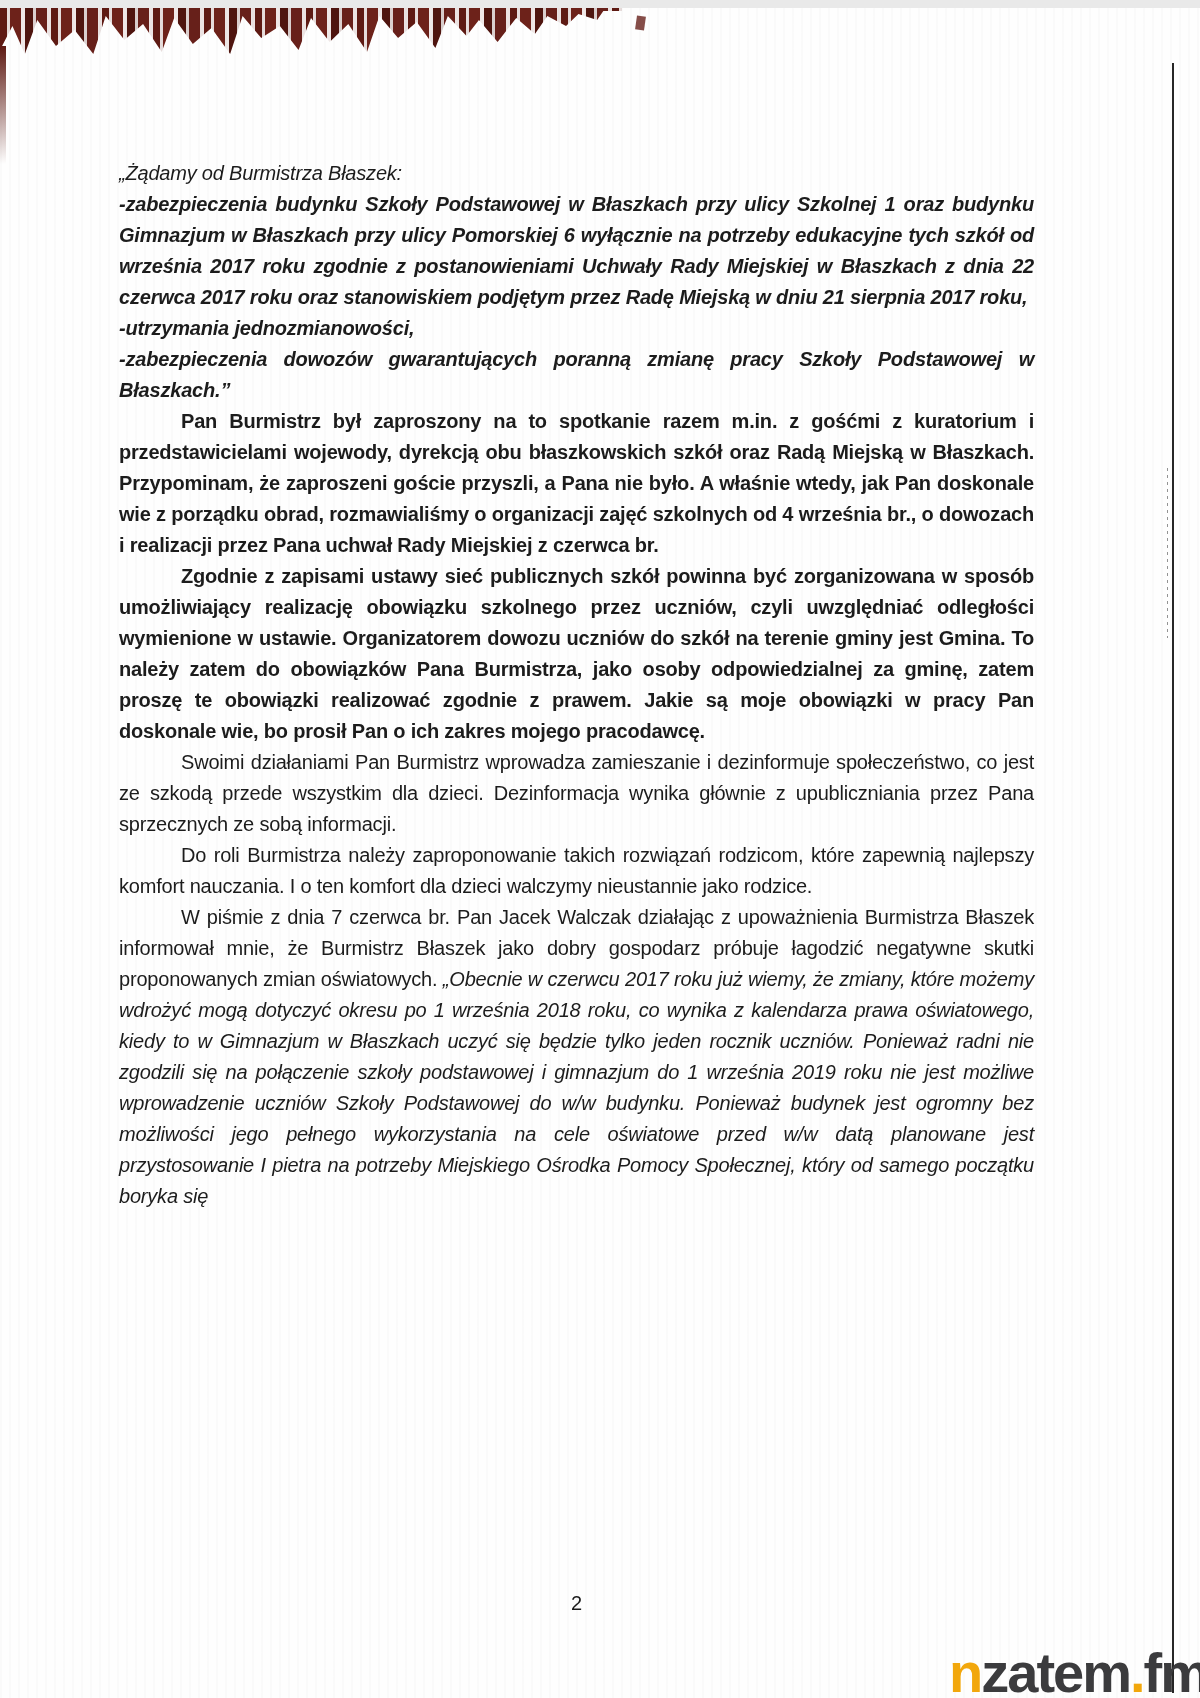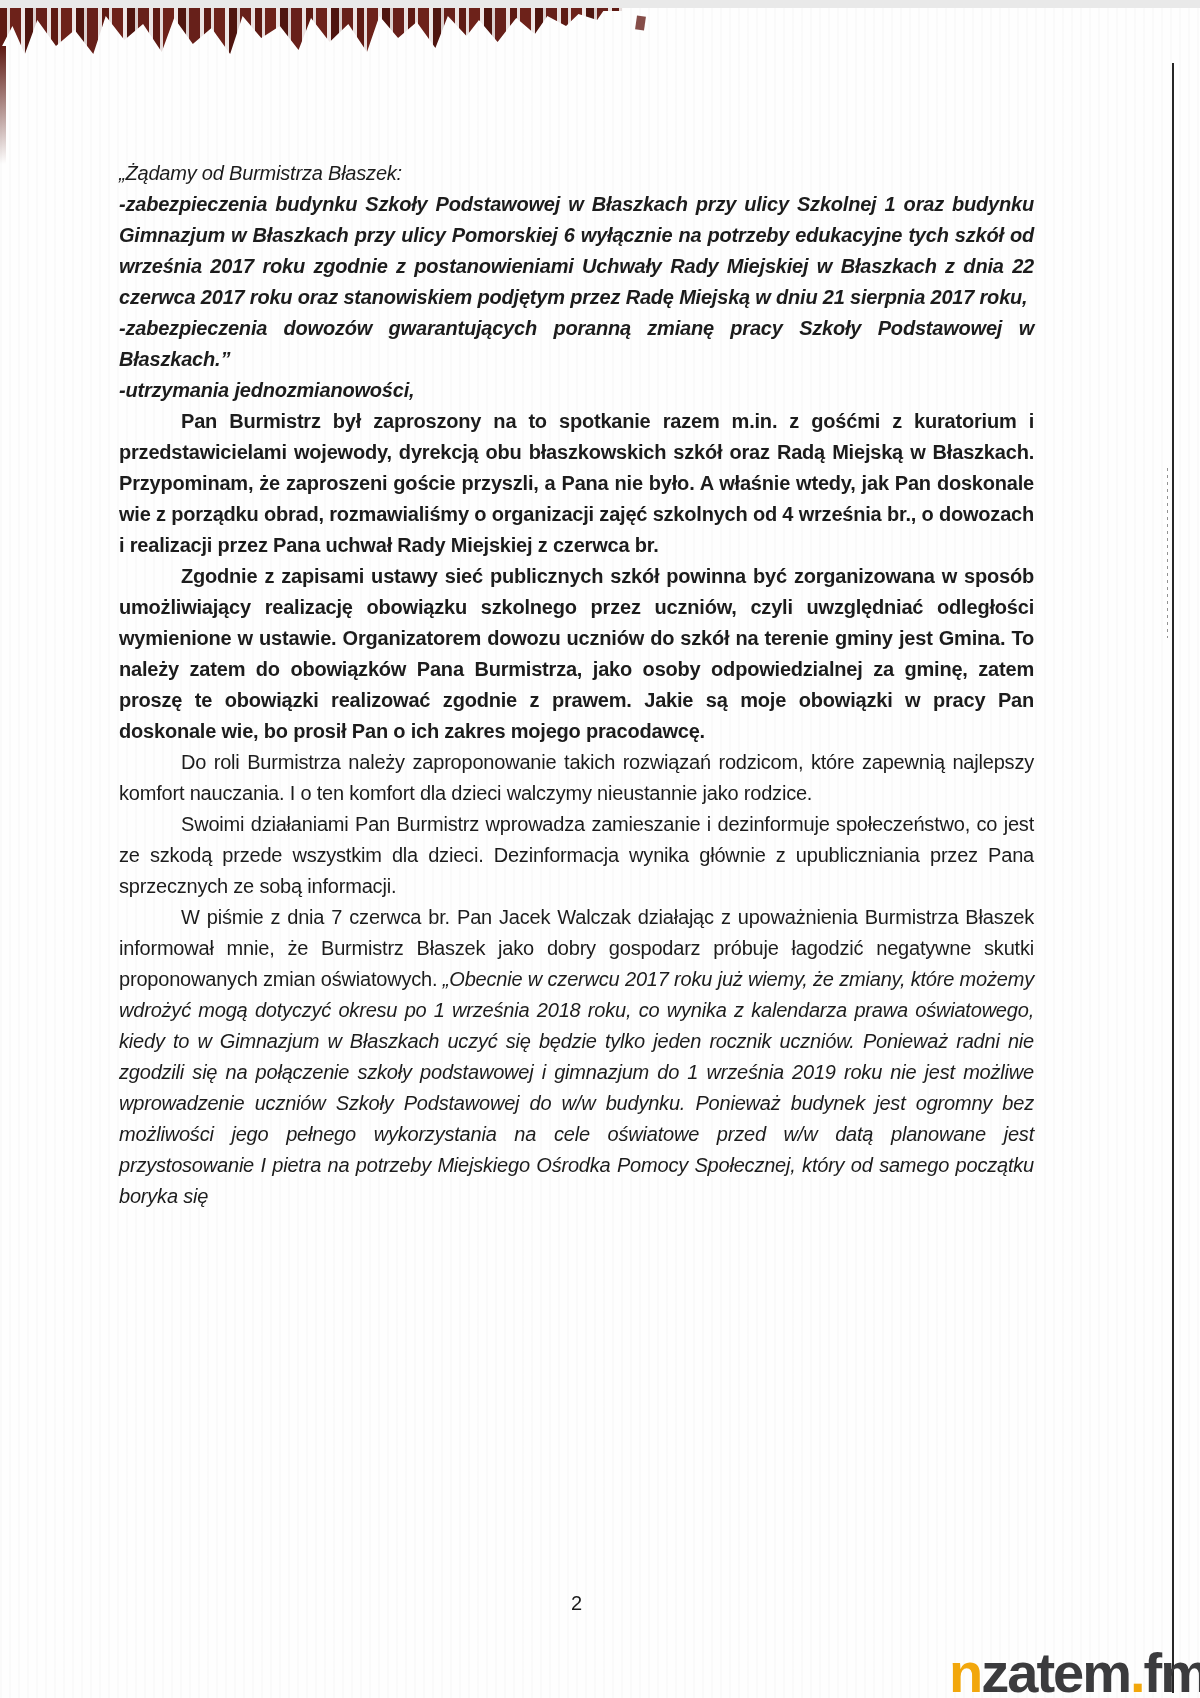--- a/index.html
+++ b/index.html
@@ -82,31 +82,31 @@
   <div class="scan-streak"></div>
   <div class="scan-speck"></div>
   <div class="vline"></div>
   <div class="vline-ghost"></div>
 
   <div class="content">
     <p class="it">„Żądamy od Burmistrza Błaszek:</p>
 
     <p class="it just mt15">-zabezpieczenia budynku Szkoły Podstawowej w Błaszkach przy ulicy Szkolnej 1 oraz budynku Gimnazjum w Błaszkach przy ulicy Pomorskiej 6 wyłącznie na potrzeby edukacyjne tych szkół od września 2017 roku zgodnie z postanowieniami Uchwały Rady Miejskiej w Błaszkach z dnia 22 czerwca 2017 roku oraz stanowiskiem podjętym przez Radę Miejską w dniu 21 sierpnia 2017 roku,</p>
 
+    <p class="it mt15">-utrzymania jednozmianowości,</p>
+
     <p class="it just mt15">-zabezpieczenia dowozów gwarantujących poranną zmianę pracy Szkoły Podstawowej w Błaszkach.”</p>
-
-    <p class="it mt15">-utrzymania jednozmianowości,</p>
 
     <p class="just ind mt15">Pan Burmistrz był zaproszony na to spotkanie razem m.in. z gośćmi z kuratorium i przedstawicielami wojewody, dyrekcją obu błaszkowskich szkół oraz Radą Miejską w Błaszkach. Przypominam, że zaproszeni goście przyszli, a Pana nie było. A właśnie wtedy, jak Pan doskonale wie z porządku obrad, rozmawialiśmy o organizacji zajęć szkolnych od 4 września br., o dowozach i realizacji przez Pana uchwał Rady Miejskiej z czerwca br.</p>
 
     <p class="just ind mt24">Zgodnie z zapisami ustawy sieć publicznych szkół powinna być zorganizowana w sposób umożliwiający realizację obowiązku szkolnego przez uczniów, czyli uwzględniać odległości wymienione w ustawie. Organizatorem dowozu uczniów do szkół na terenie gminy jest Gmina. To należy zatem do obowiązków Pana Burmistrza, jako osoby odpowiedzialnej za gminę, zatem proszę te obowiązki realizować zgodnie z prawem. Jakie są moje obowiązki w pracy Pan doskonale wie, bo prosił Pan o ich zakres mojego pracodawcę.</p>
 
+    <p class="just ind mt11">Swoimi działaniami Pan Burmistrz wprowadza zamieszanie i dezinformuje społeczeństwo, co jest ze szkodą przede wszystkim dla dzieci. Dezinformacja wynika głównie z upubliczniania przez Pana sprzecznych ze sobą informacji.</p>
+
     <p class="just ind mt32">Do roli Burmistrza należy zaproponowanie takich rozwiązań rodzicom, które zapewnią najlepszy komfort nauczania. I o ten komfort dla dzieci walczymy nieustannie jako rodzice.</p>
-
-    <p class="just ind mt11">Swoimi działaniami Pan Burmistrz wprowadza zamieszanie i dezinformuje społeczeństwo, co jest ze szkodą przede wszystkim dla dzieci. Dezinformacja wynika głównie z upubliczniania przez Pana sprzecznych ze sobą informacji.</p>
 
     <p class="just ind mt55"><span>W piśmie z dnia 7 czerwca br. Pan Jacek Walczak działając z upoważnienia Burmistrza Błaszek informował mnie, że Burmistrz Błaszek jako dobry gospodarz próbuje łagodzić negatywne skutki proponowanych zmian oświatowych. </span><span class="it">„Obecnie w czerwcu 2017 roku już wiemy, że zmiany, które możemy wdrożyć mogą dotyczyć okresu po 1 września 2018 roku, co wynika z kalendarza prawa oświatowego, kiedy to w Gimnazjum w Błaszkach uczyć się będzie tylko jeden rocznik uczniów. Ponieważ radni nie zgodzili się na połączenie szkoły podstawowej i gimnazjum do 1 września 2019 roku nie jest możliwe wprowadzenie uczniów Szkoły Podstawowej do w/w budynku. Ponieważ budynek jest ogromny bez możliwości jego pełnego wykorzystania na cele oświatowe przed w/w datą planowane jest przystosowanie I pietra na potrzeby Miejskiego Ośrodka Pomocy Społecznej, który od samego początku boryka się</span></p>
   </div>
 
   <div class="pagenum">2</div>
 
   <div class="watermark"><span class="wm-accent">n</span><span class="wm-dark">zatem</span><span class="wm-accent">.</span><span class="wm-dark">fm</span></div>
 
 </div>
 

